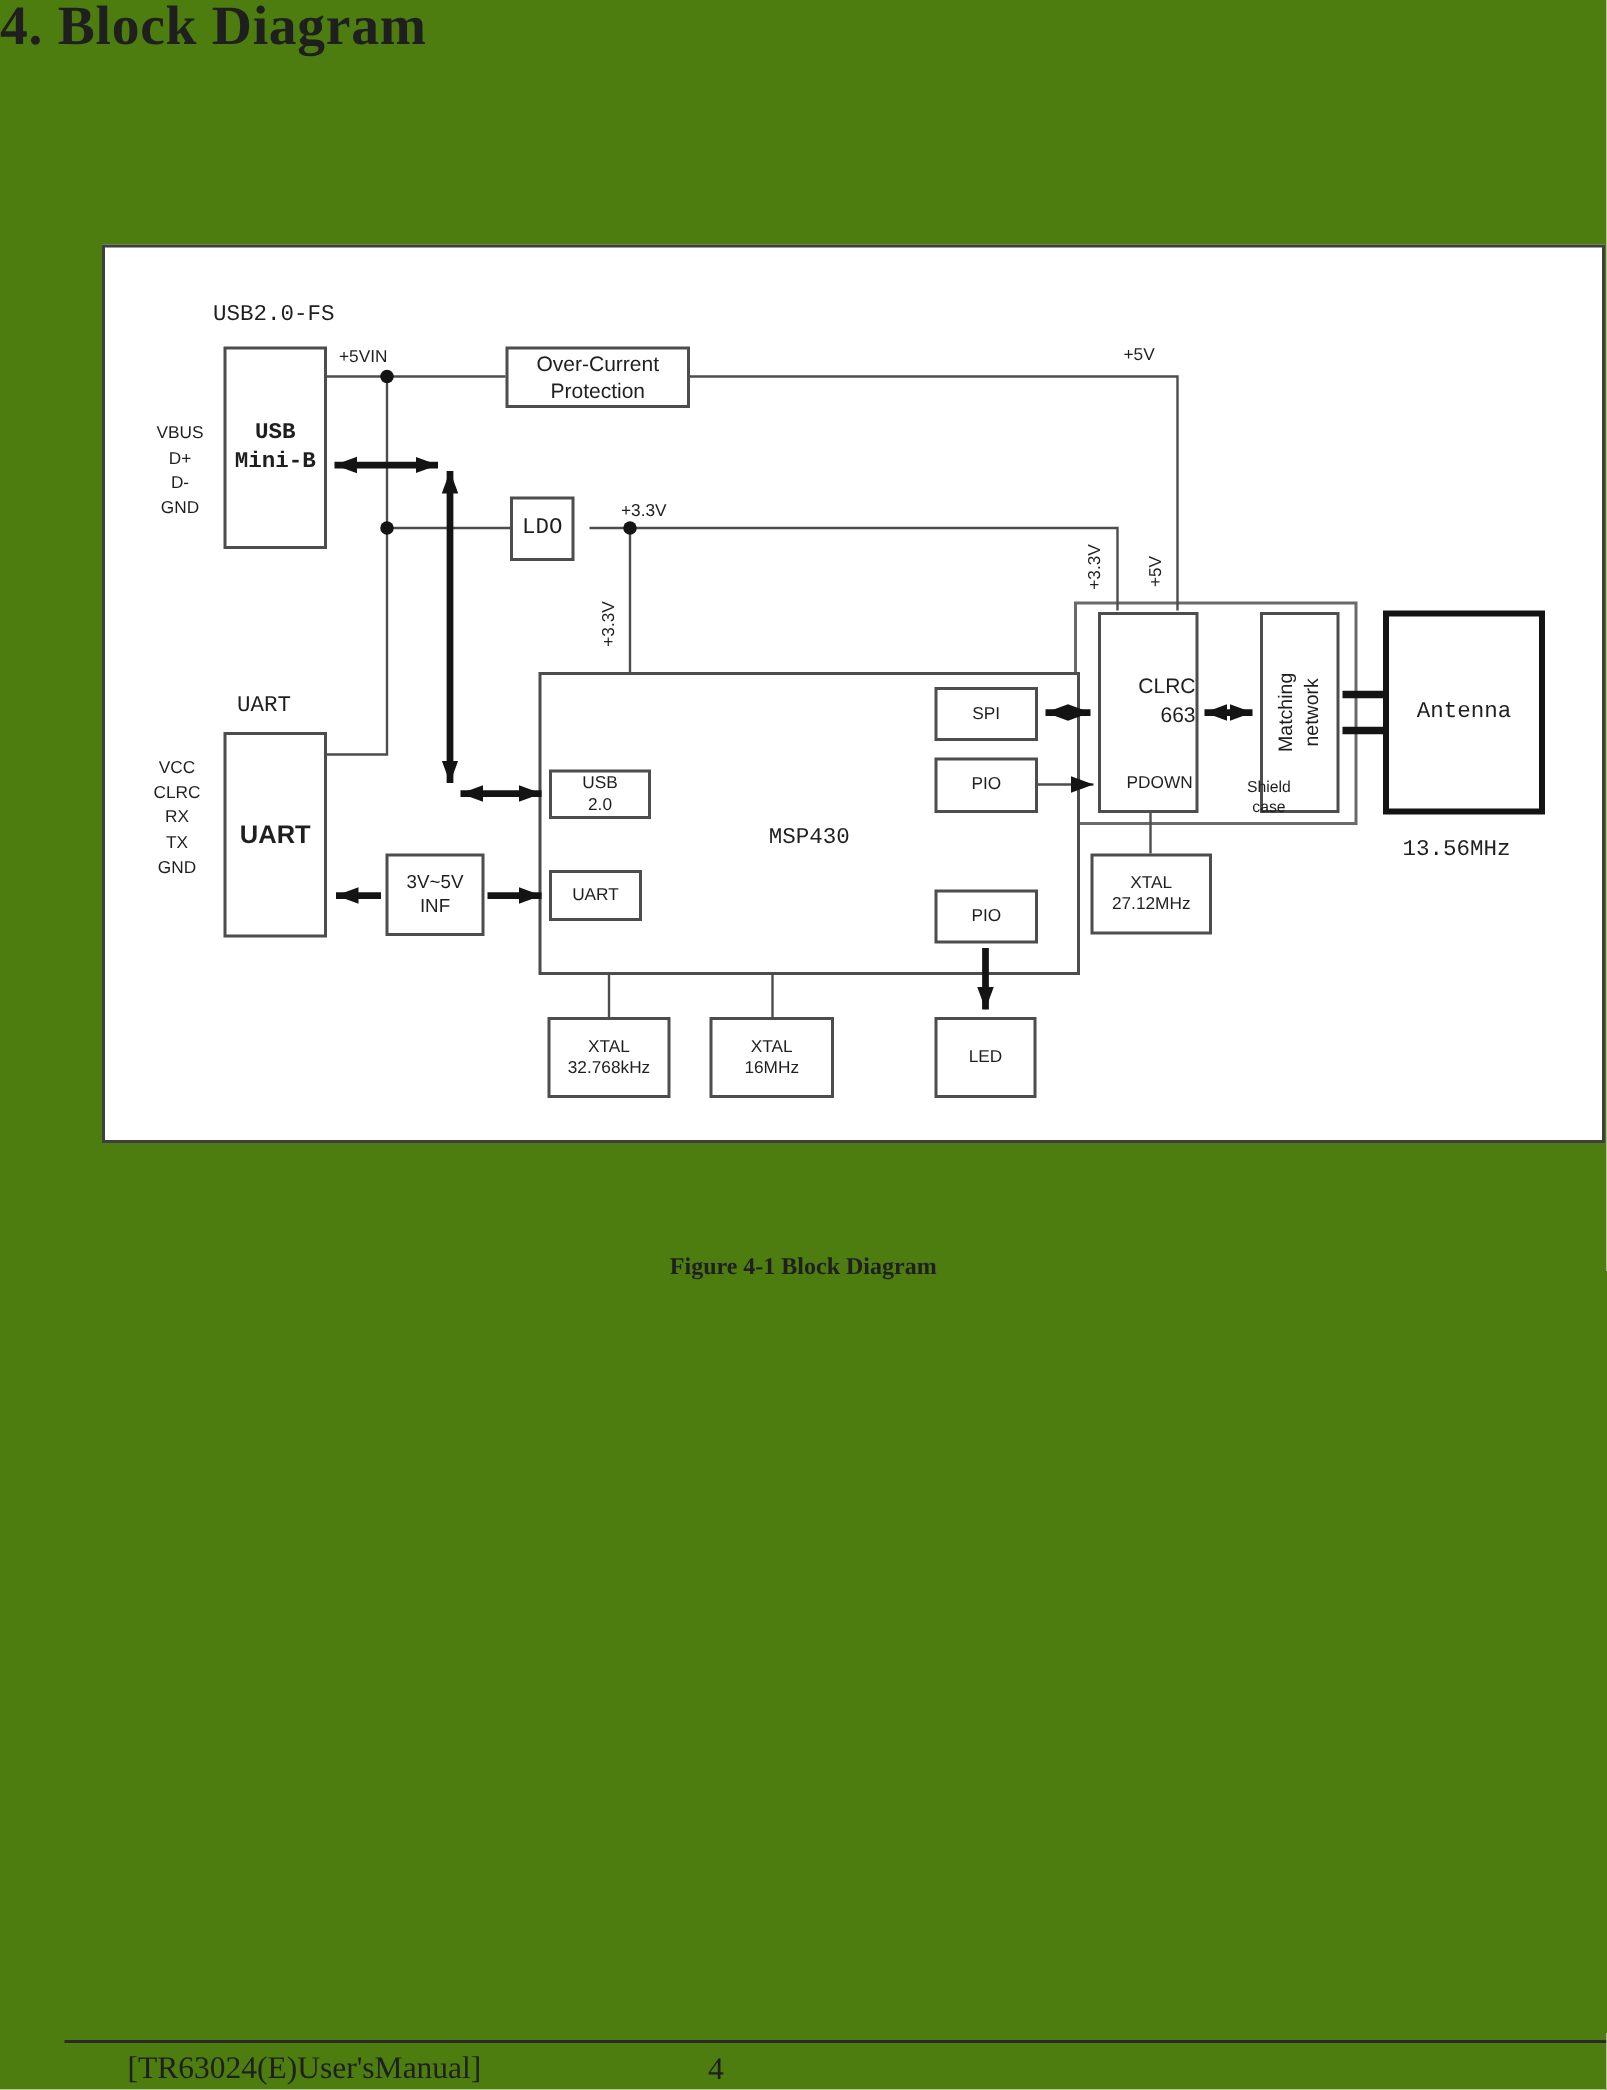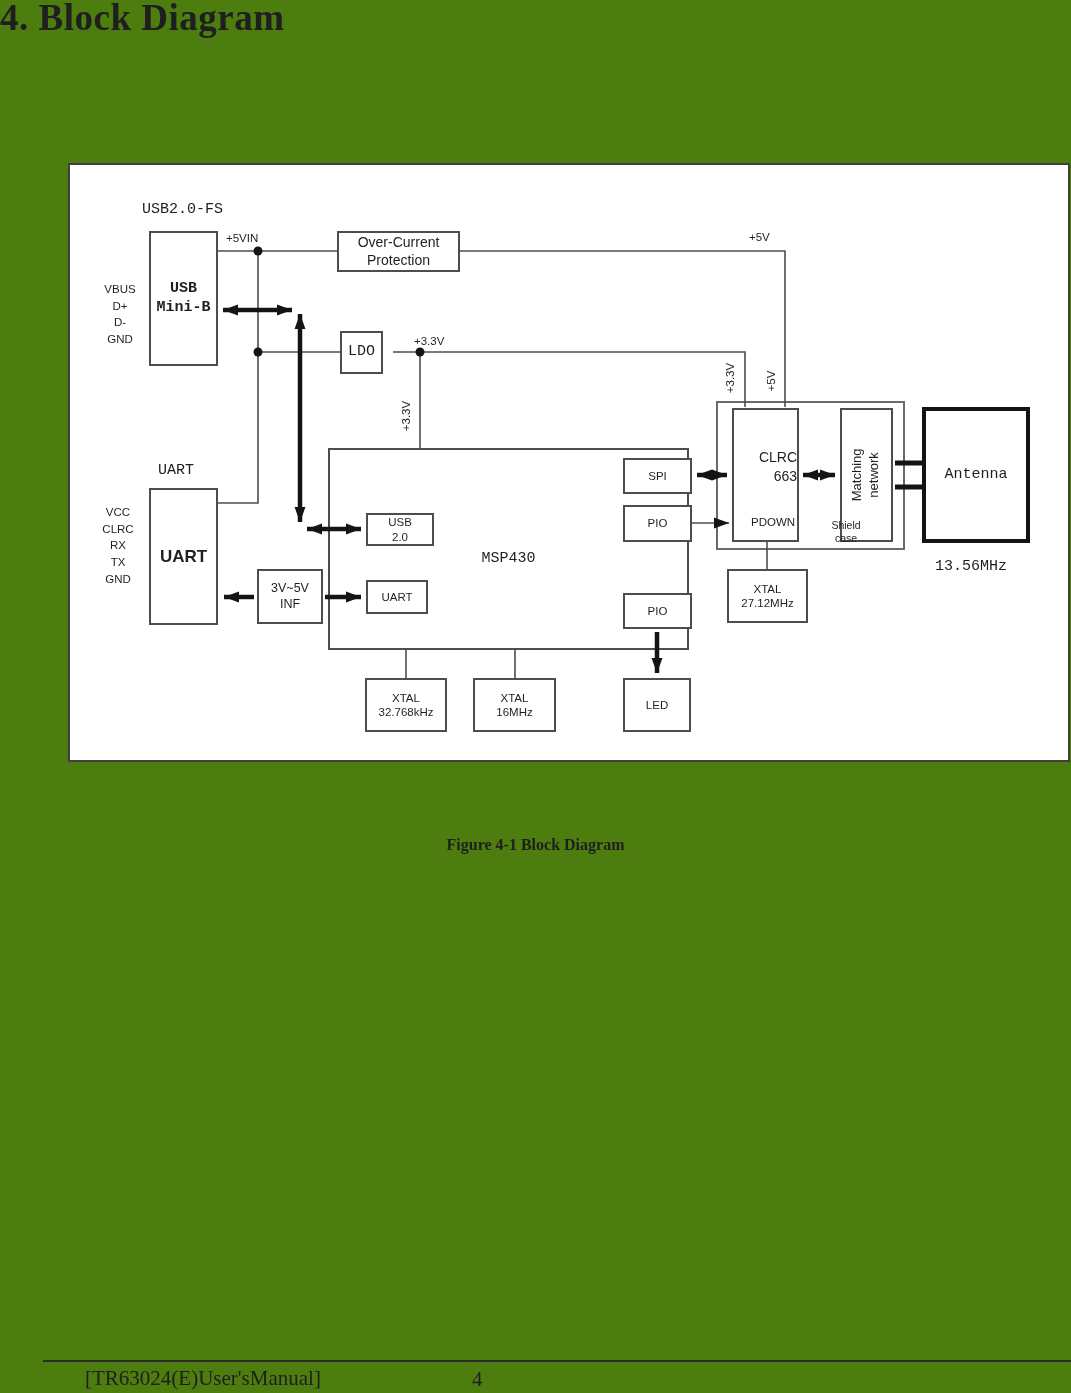--- a/index.html
+++ b/index.html
@@ -60,21 +60,21 @@
 
   <div class="blk bold fs15" style="left:149px;top:231px;width:69px;height:135px;">USB
 Mini-B</div>
   <div class="blk fs14" style="left:337px;top:231px;width:123px;height:41px;">Over-Current
 Protection</div>
   <div class="blk fs15" style="left:340px;top:331px;width:43px;height:43px;">LDO</div>
   <div class="blk bold fs17" style="left:149px;top:488px;width:69px;height:137px;">UART</div>
   <div class="blk fs12" style="left:257px;top:569px;width:66px;height:55px;">3V~5V
 INF</div>
 
-  <div class="blk" style="left:328px;top:448px;width:361px;height:202px;">
+  <div class="blk" style="left:359px;top:448px;width:361px;height:202px;">
     <span class="msp-label fs15">MSP430</span>
   </div>
   <div class="blk fs11" style="left:366px;top:513px;width:68px;height:33px;">USB
 2.0</div>
   <div class="blk fs11" style="left:366px;top:580px;width:62px;height:34px;">UART</div>
   <div class="blk fs11" style="left:623px;top:458px;width:69px;height:36px;">SPI</div>
   <div class="blk fs11" style="left:623px;top:505px;width:69px;height:37px;">PIO</div>
   <div class="blk fs11" style="left:623px;top:593px;width:69px;height:36px;">PIO</div>
 
   <div class="blk fs11" style="left:365px;top:678px;width:82px;height:54px;">XTAL

